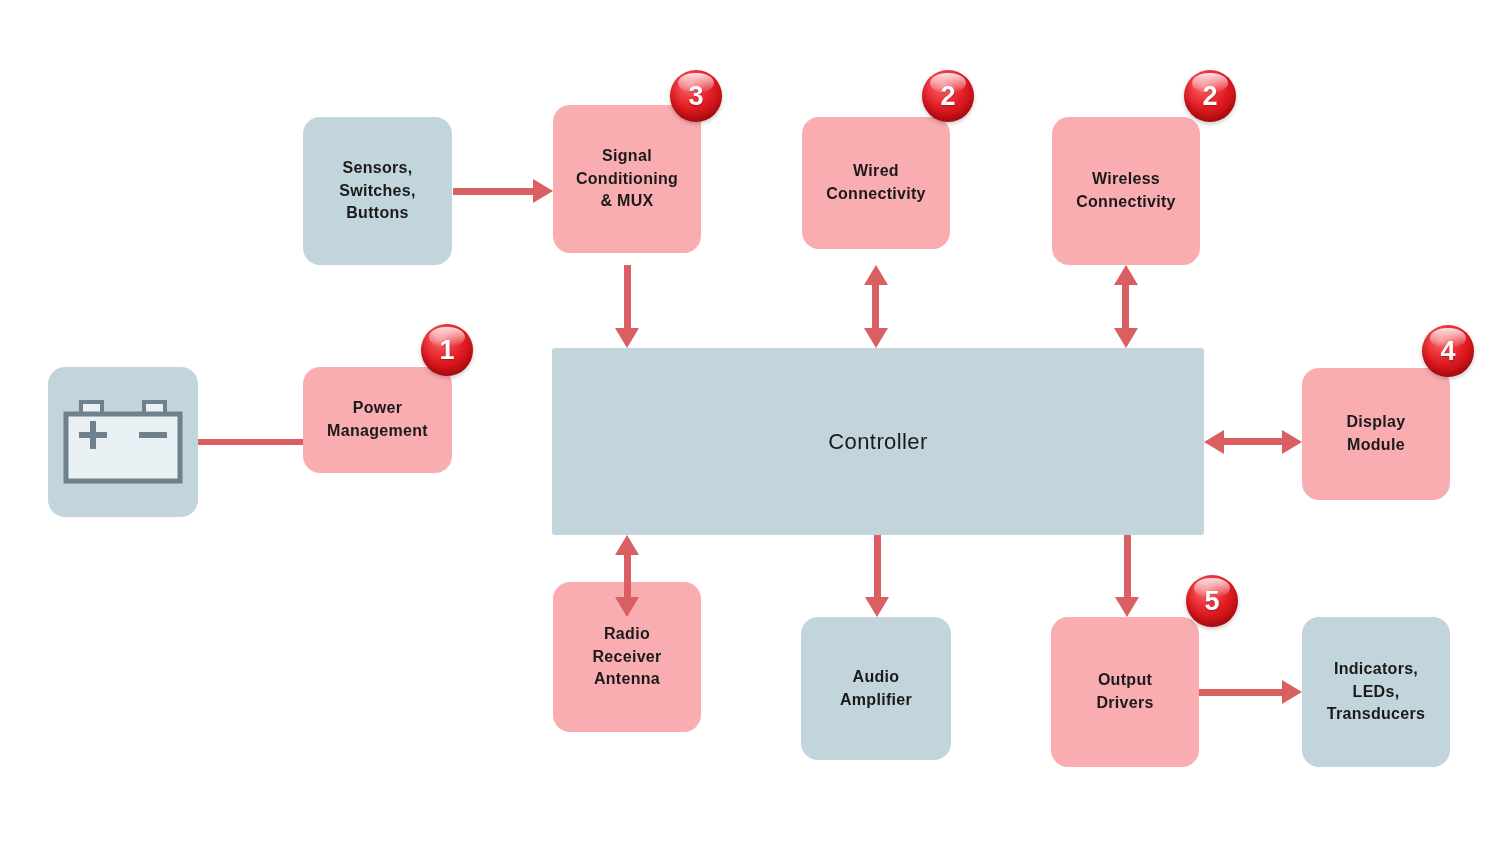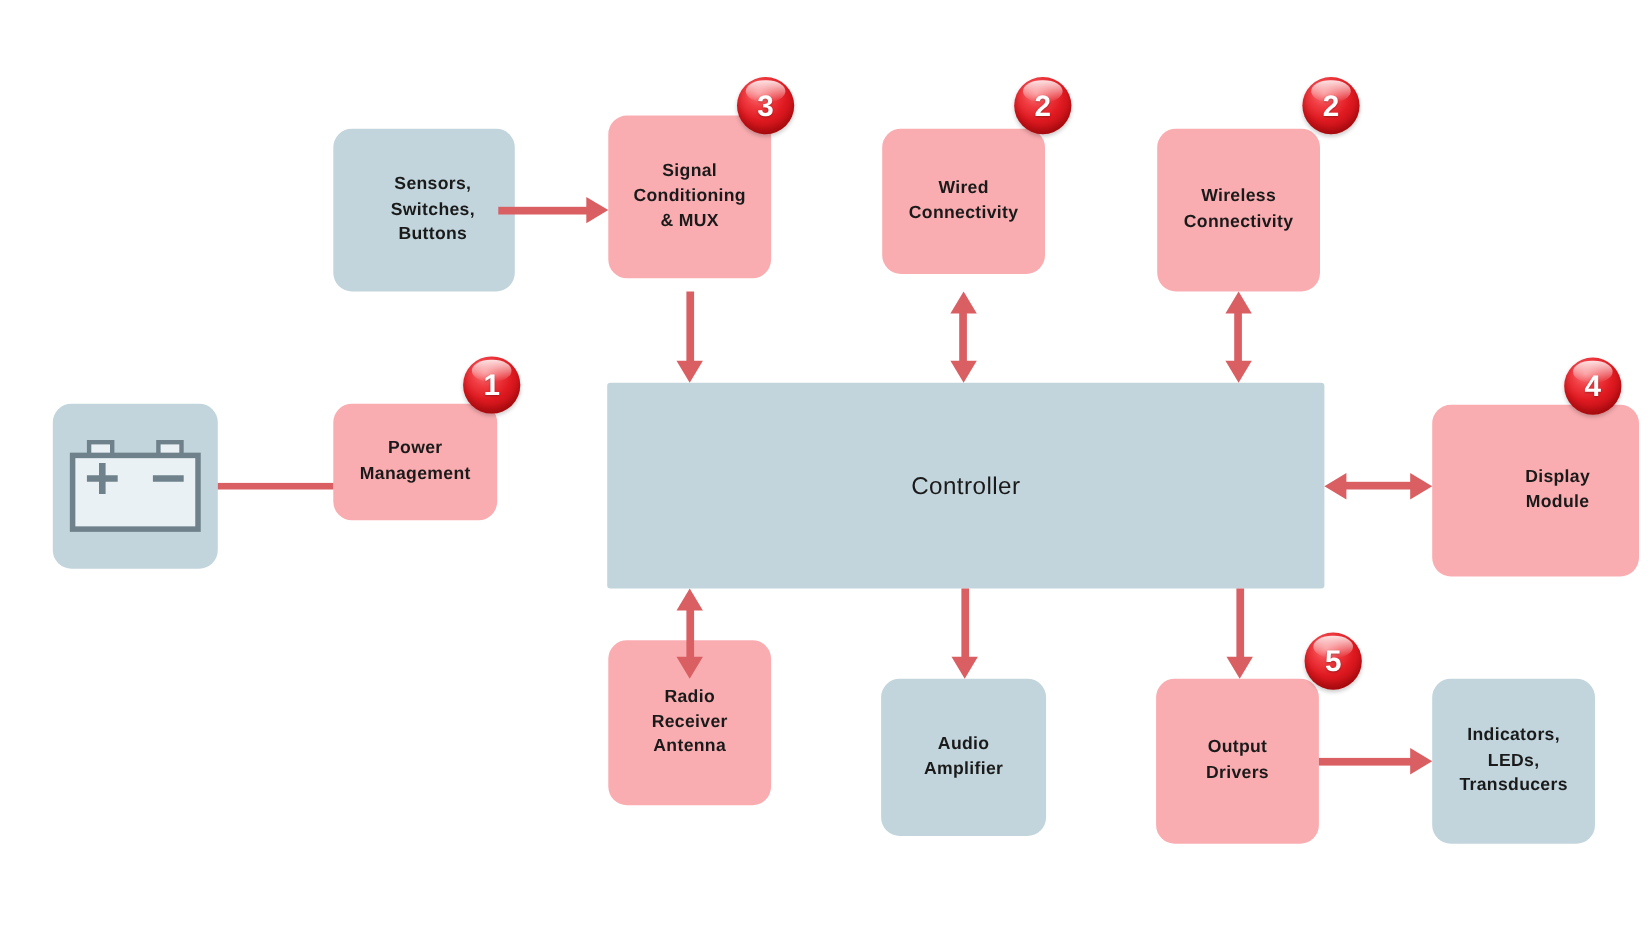--- a/index.html
+++ b/index.html
@@ -50,21 +50,21 @@
   }
   .batt{display:block;}
   .batt .part{fill:var(--icon-fill);stroke:var(--icon-stroke);}
   .batt .sym{stroke:var(--icon-stroke);stroke-width:6;fill:none;}
 </style>
 </head>
 <body>
 
 <div class="canvas">
 
-  <div class="node blue" style="left:303px;top:117px;width:149px;height:148px;padding-left:16px;">
+  <div class="node blue" style="left:303px;top:117px;width:149px;height:148px;">
     <span class="label">Sensors,
 Switches,
 Buttons</span>
   </div>
 
   <div class="node pink" style="left:553px;top:105px;width:148px;height:148px;">
     <span class="label">Signal
 Conditioning
 &amp; MUX</span>
   </div>
@@ -91,21 +91,21 @@
 
   <div class="node pink" style="left:303px;top:367px;width:149px;height:106px;">
     <span class="label">Power
 Management</span>
   </div>
 
   <div class="node blue" style="left:552px;top:348px;width:652px;height:187px;border-radius:3px;">
     <span class="label big">Controller</span>
   </div>
 
-  <div class="node pink" style="left:1302px;top:368px;width:148px;height:156px;padding-left:40px;">
+  <div class="node pink" style="left:1302px;top:368px;width:148px;height:132px;">
     <span class="label">Display
 Module</span>
   </div>
 
   <div class="node pink" style="left:553px;top:582px;width:148px;height:150px;">
     <span class="label">Radio
 Receiver
 Antenna</span>
   </div>
 

